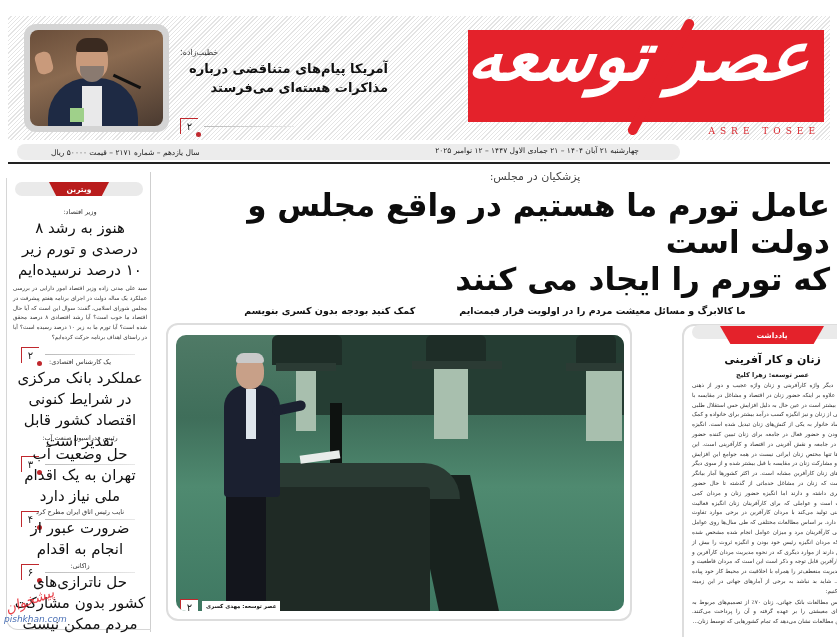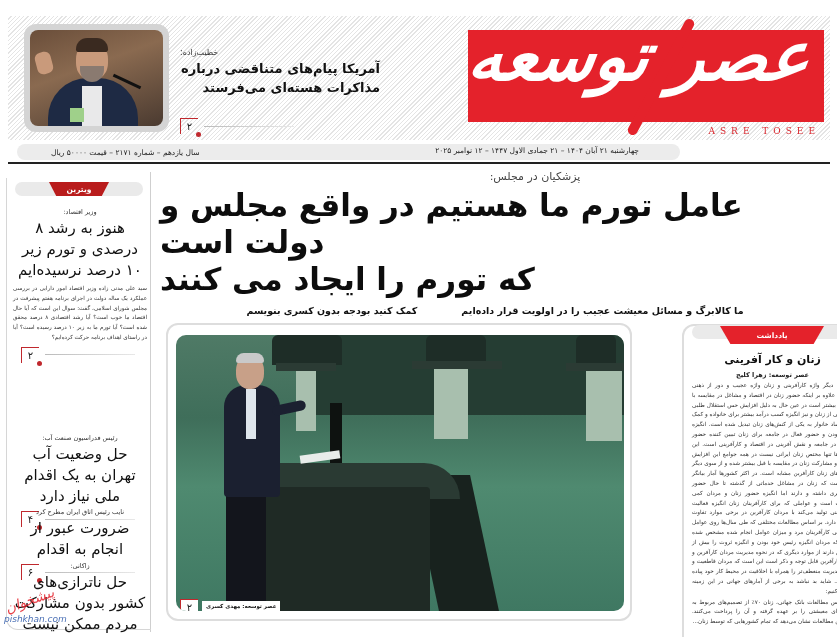--- a/index.html
+++ b/index.html
@@ -43,21 +43,21 @@
   #top-photo .suit { position: absolute; left: 18px; bottom: 0; width: 90px; height: 48px; background: #1e2a44; border-radius: 40px 40px 0 0; }
   #top-photo .shirt { position: absolute; left: 52px; bottom: 0; width: 20px; height: 40px; background: #e9e9ea; }
   #top-photo .head { position: absolute; left: 46px; top: 12px; width: 32px; height: 38px; background: #c99a7b; border-radius: 45%; }
   #top-photo .hair { position: absolute; left: 46px; top: 8px; width: 32px; height: 14px; background: #3a2a20; border-radius: 16px 16px 4px 4px; }
   #top-photo .beard { position: absolute; left: 50px; top: 36px; width: 24px; height: 16px; background: #8a7a70; border-radius: 0 0 12px 12px; }
   #top-photo .hand { position: absolute; left: 6px; top: 22px; width: 16px; height: 22px; background: #c99a7b; border-radius: 6px; transform: rotate(-15deg); }
   #top-photo .mic { position: absolute; left: 82px; top: 50px; width: 30px; height: 3px; background: #111; transform: rotate(25deg); }
   #top-photo .cup { position: absolute; left: 40px; bottom: 4px; width: 14px; height: 14px; background: #9fd08a; }
 
   #top-kicker { position: absolute; left: 172px; top: 32px; font-size: 8px; color: #333; }
-  #top-headline { position: absolute; left: 172px; top: 44px; width: 200px; font-size: 13px; font-weight: bold; line-height: 1.45; color: #111; text-align: right; }
+  #top-headline { position: absolute; left: 180px; top: 44px; width: 200px; font-size: 13px; font-weight: bold; line-height: 1.45; color: #111; text-align: right; }
 
   .pageref { display: inline-flex; align-items: center; gap: 0; direction: ltr; }
   .pageref .num {
     width: 18px; height: 16px; border: 1px solid #c0282d; border-right: none; border-bottom: none;
     font-size: 10px; display: flex; align-items: center; justify-content: center; color: #222; position: relative;
   }
   .pageref .num::after {
     content: ""; position: absolute; right: -3px; bottom: -3px; width: 5px; height: 5px; border-radius: 50%; background: #c0282d;
   }
   .pageref .line { height: 1px; width: 90px; background: linear-gradient(to right, #bbb, #e8e8e8); margin-left: 6px; }
@@ -86,21 +86,21 @@
   .side-story { position: absolute; left: 6px; width: 134px; text-align: center; }
   .side-story .kicker { font-size: 6.5px; color: #333; margin-bottom: 2px; }
   .side-story .head { font-size: 15px; font-weight: normal; line-height: 1.4; color: #111; }
   .side-story .body { font-size: 5.6px; line-height: 1.75; color: #333; text-align: justify; margin-top: 3px; }
   .side-story .pageref { margin-top: 4px; direction: ltr; display: flex; justify-content: flex-start; padding-left: 8px; }
 
   
   #lead { position: absolute; left: 160px; top: 170px; width: 670px; }
   #lead-kicker { text-align: center; font-size: 11px; color: #444; margin-left: 80px; }
   #lead-headline {
-    text-align: left; font-size: 31px; font-weight: bold; line-height: 1.2; color: #0d0d0d;
+    text-align: right; font-size: 31px; font-weight: bold; line-height: 1.2; color: #0d0d0d;
     margin-top: 4px; letter-spacing: -1px;
   }
   #lead-subs { display: flex; justify-content: center; gap: 44px; margin-top: 6px; font-size: 9.5px; font-weight: bold; color: #111; }
 
   #lead-photo-frame {
     position: absolute; left: 166px; top: 323px; width: 466px; height: 298px; border: 2px solid #dddddd;
     border-radius: 12px; background: #fff; padding: 10px 6px 8px 8px;
   }
   #lead-photo {
     position: relative; width: 100%; height: 100%; border-radius: 10px; overflow: hidden;
@@ -202,20 +202,28 @@
   <div class="side-story" style="top:30px">
     <div class="kicker">وزیر اقتصاد:</div>
     <div class="head">هنوز به رشد ۸ درصدی و تورم زیر ۱۰ درصد نرسیده‌ایم</div>
     <div class="body">سید علی مدنی زاده وزیر اقتصاد امور دارایی در بررسی عملکرد یک ساله دولت در اجرای برنامه هفتم پیشرفت در مجلس شورای اسلامی، گفت: سوال این است که آیا حال اقتصاد ما خوب است؟ آیا رشد اقتصادی ۸ درصد محقق شده است؟ آیا تورم ما به زیر ۱۰ درصد رسیده است؟ آیا در راستای اهداف برنامه حرکت کرده‌ایم؟</div>
     <div class="pageref">
       <span class="num">۲</span>
       <span class="line"></span>
     </div>
   </div>
 
+  <div class="side-story" style="top:180px">
+    <div class="kicker">یک کارشناس اقتصادی:</div>
+    <div class="head">عملکرد بانک مرکزی در شرایط کنونی اقتصاد کشور قابل تقدیر است</div>
+    <div class="pageref">
+      <span class="num">۳</span>
+      <span class="line"></span>
+    </div>
+  </div>
 
   <div class="side-story" style="top:256px">
     <div class="kicker">رئیس فدراسیون صنعت آب:</div>
     <div class="head">حل وضعیت آب تهران به یک اقدام ملی نیاز دارد</div>
     <div class="pageref">
       <span class="num">۴</span>
       <span class="line"></span>
     </div>
   </div>
 
@@ -238,21 +246,21 @@
   </div>
 </div>
 
 <div id="lead">
   <div id="lead-kicker">پزشکیان در مجلس:</div>
   <div id="lead-headline">
     <div>عامل تورم ما هستیم در واقع مجلس و دولت است</div>
     <div>که تورم را ایجاد می کنند</div>
   </div>
   <div id="lead-subs">
-    <span>ما کالابرگ و مسائل معیشت عجیب را در اولویت قرار داده‌ایم</span>
+    <span>ما کالابرگ و مسائل معیشت مردم را در اولویت قرار قیمت‌ایم</span>
     <span>کمک کنید بودجه بدون کسری بنویسم</span>
   </div>
 </div>
 
 <div id="lead-photo-frame">
   <div id="lead-photo">
     <div class="desk-back" style="left:130px;width:330px;"></div>
     <div class="seat" style="left:96px;top:0;width:70px;height:30px;"></div>
     <div class="seat" style="left:250px;top:0;width:60px;height:28px;"></div>
     <div class="seat" style="left:400px;top:0;width:40px;height:28px;"></div>

